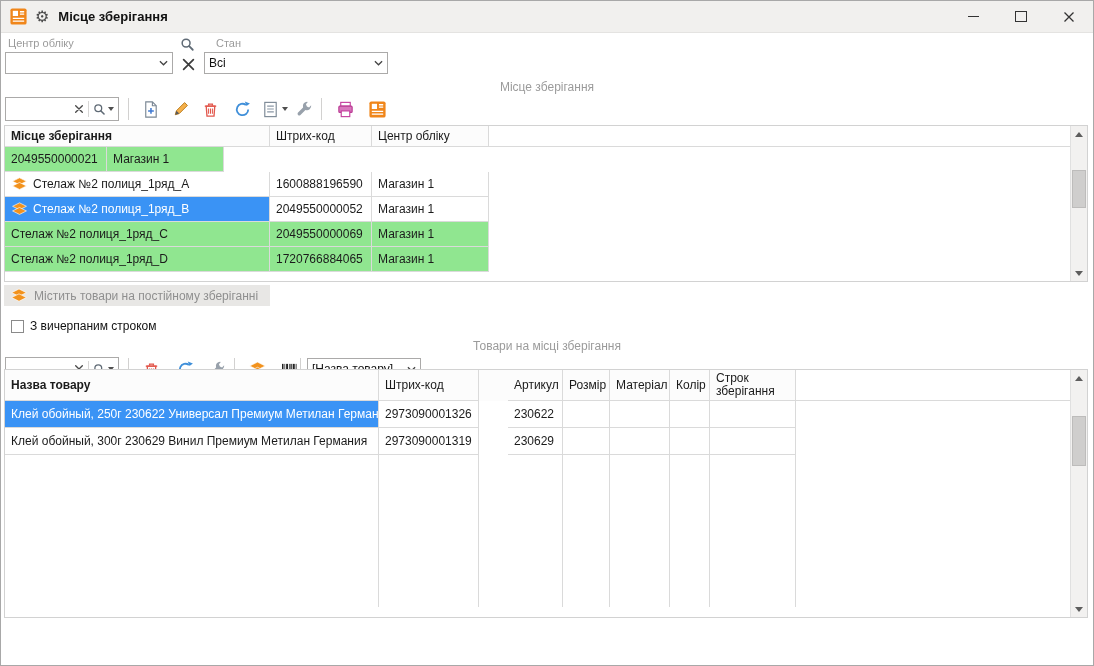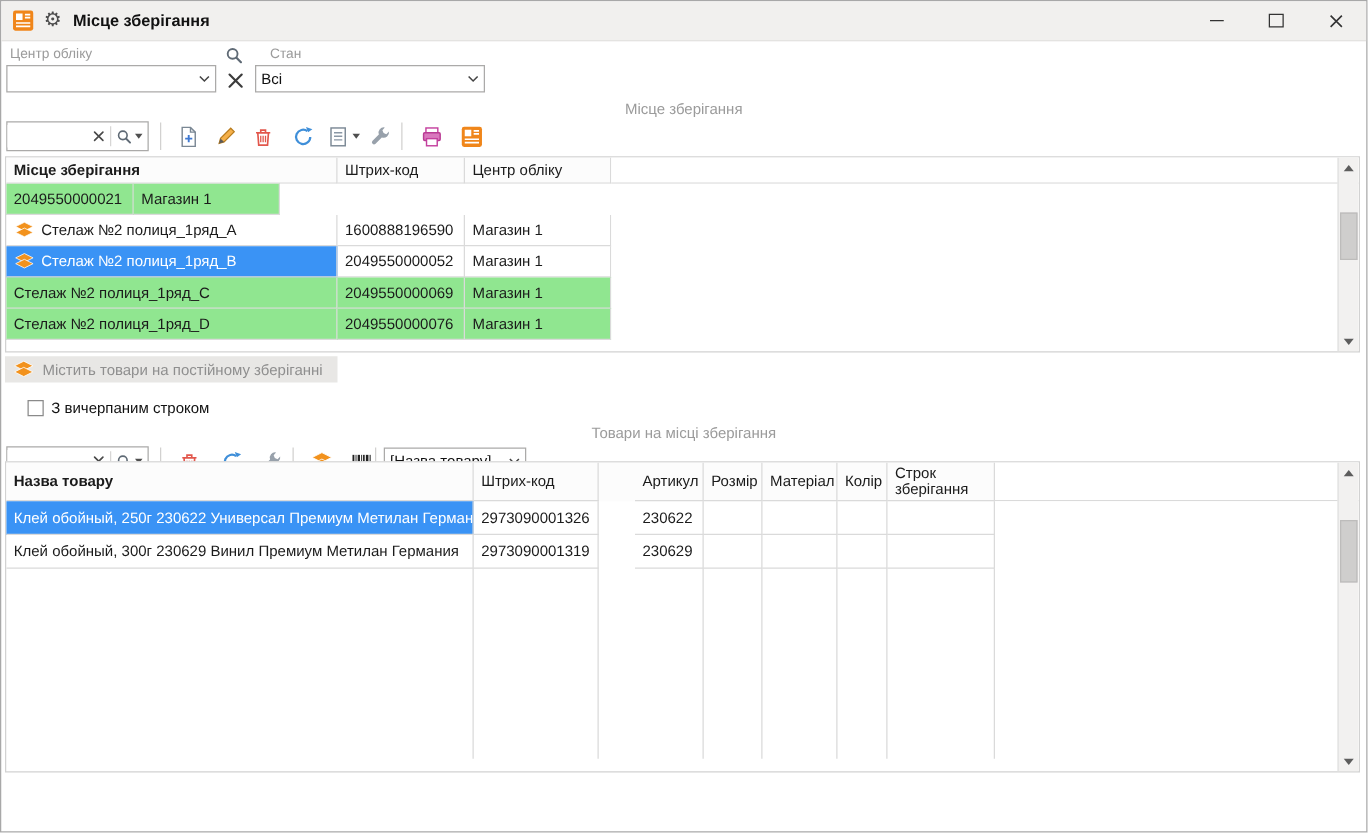--- a/index.html
+++ b/index.html
@@ -283,21 +283,21 @@
         </div>
       <div class="gc w1b cell">2049550000069</div>
       <div class="gc w1c cell">Магазин 1</div>
       <div class="gc rest"></div>
     </div>
 
     <div class="grow row-green">
       <div class="gc w1a cell">
           <span>Стелаж №2 полиця_1ряд_D</span>
         </div>
-      <div class="gc w1b cell">2049550000076</div>
+      <div class="gc w1b cell">1720766884065</div>
       <div class="gc w1c cell">Магазин 1</div>
       <div class="gc rest"></div>
     </div>
 
     <div class="vscroll">
       <div class="sbtn up">
           <span class="tri-up"></span>
         </div>
       <div class="thumb" style="top:44px;height:38px;"></div>
       <div class="sbtn down">
@@ -309,21 +309,21 @@
   <div class="legend" style="top:284px;">
     <span style="display:flex;">
         <svg viewBox="0 0 22 18" width="18" height="15">
           <polygon points="11,1 20,5.5 11,10 2,5.5" fill="#f2921d" stroke="#fff" stroke-width="0.8"></polygon>
           <polygon points="11,7 20,11.5 11,16 2,11.5" fill="#f2921d" stroke="#fff" stroke-width="0.8"></polygon>
         </svg>
       </span>
     <span>Містить товари на постійному зберіганні</span>
   </div>
 
-  <label class="checkline" style="top:318px;left:21px;align-items:center;">
+  <label class="checkline" style="top:318px;left:10px;align-items:center;">
     <span class="cbox"></span>
     <span>З вичерпаним строком</span>
   </label>
 
   <div class="section-label" style="top:338px;">Товари на місці зберігання</div>
 
   <div class="toolbar" style="top:354px;">
     <div class="searchbox">
       <input type="text" value="" style="">
       <span class="sb-ic">

